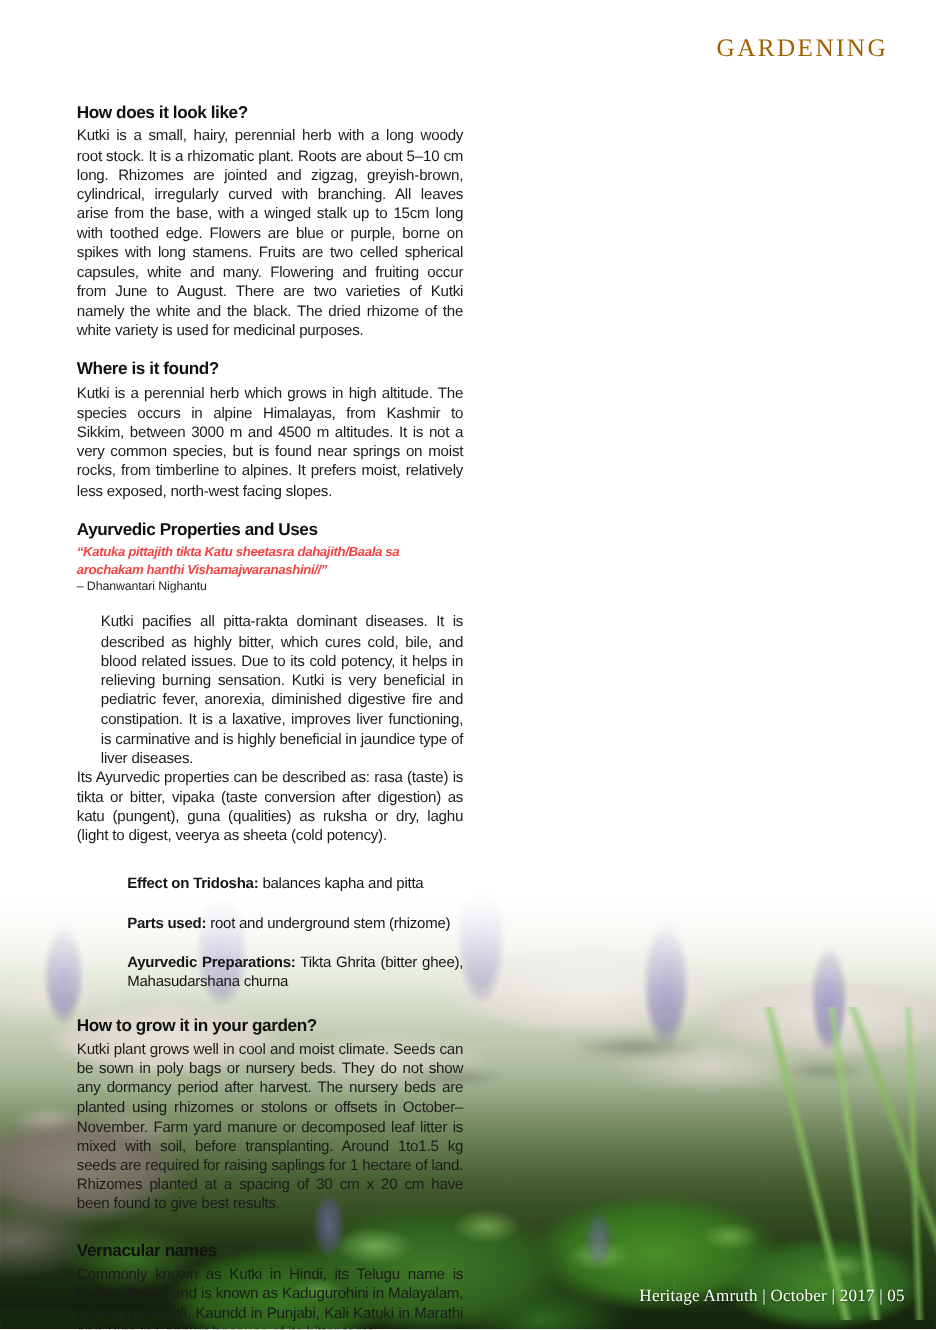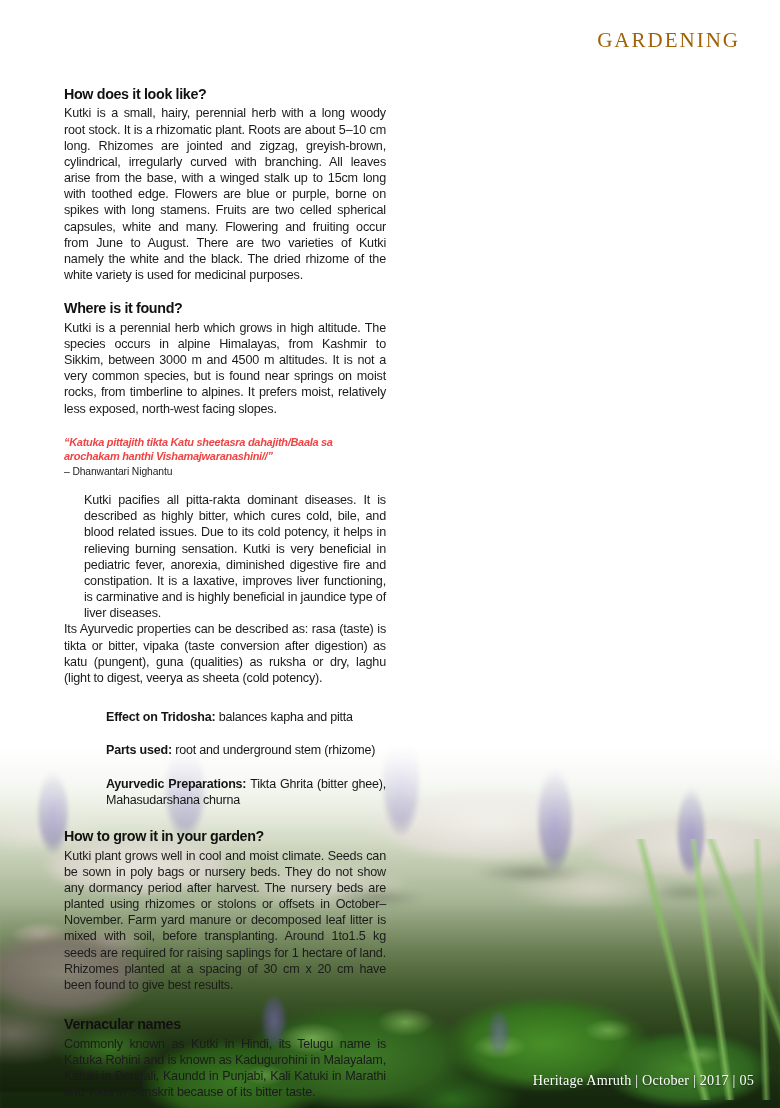--- a/index.html
+++ b/index.html
@@ -317,20 +317,21 @@
         <h2 class="sec">How does it look like?</h2>
         <p class="body">Kutki is a small, hairy, perennial herb with a long woody root stock. It is a rhizomatic plant. Roots are about 5–10 cm long. Rhizomes are jointed and zigzag, greyish-brown, cylindrical, irregularly curved with branching. All leaves arise from the base, with a winged stalk up to 15cm long with toothed edge. Flowers are blue or purple, borne on spikes with long stamens. Fruits are two celled spherical capsules, white and many. Flowering and fruiting occur from June to August. There are two varieties of Kutki namely the white and the black. The dried rhizome of the white variety is used for medicinal purposes.</p>
 
         <div class="gap-sm"></div>
 
         <h2 class="sec">Where is it found?</h2>
         <p class="body">Kutki is a perennial herb which grows in high altitude. The species occurs in alpine Himalayas, from Kashmir to Sikkim, between 3000 m and 4500 m altitudes. It is not a very common species, but is found near springs on moist rocks, from timberline to alpines. It prefers moist, relatively less exposed, north-west facing slopes.</p>
 
         <div class="gap-sm"></div>
 
+        <h2 class="sec">Ayurvedic Properties and Uses</h2>
         <p class="verse">“Katuka pittajith tikta Katu sheetasra dahajith/Baala sa arochakam hanthi Vishamajwaranashini//”</p>
         <div class="attrib">– Dhanwantari Nighantu</div>
         <p class="body last">Kutki pacifies all pitta-rakta dominant diseases. It is described as highly bitter, which cures cold, bile, and blood related issues. Due to its cold potency, it helps in relieving burning sensation. Kutki is very beneficial in pediatric fever, anorexia, diminished digestive fire and constipation. It is a laxative, improves liver functioning, is carminative and is highly beneficial in jaundice type of liver diseases.</p>
       </div>
 
       <div class="col">
 
         <p class="body">Its Ayurvedic properties can be described as: rasa (taste) is tikta or bitter, vipaka (taste conversion after digestion) as katu (pungent), guna (qualities) as ruksha or dry, laghu (light to digest, veerya as sheeta (cold potency).</p>
 
         <div class="gap-md"></div>

